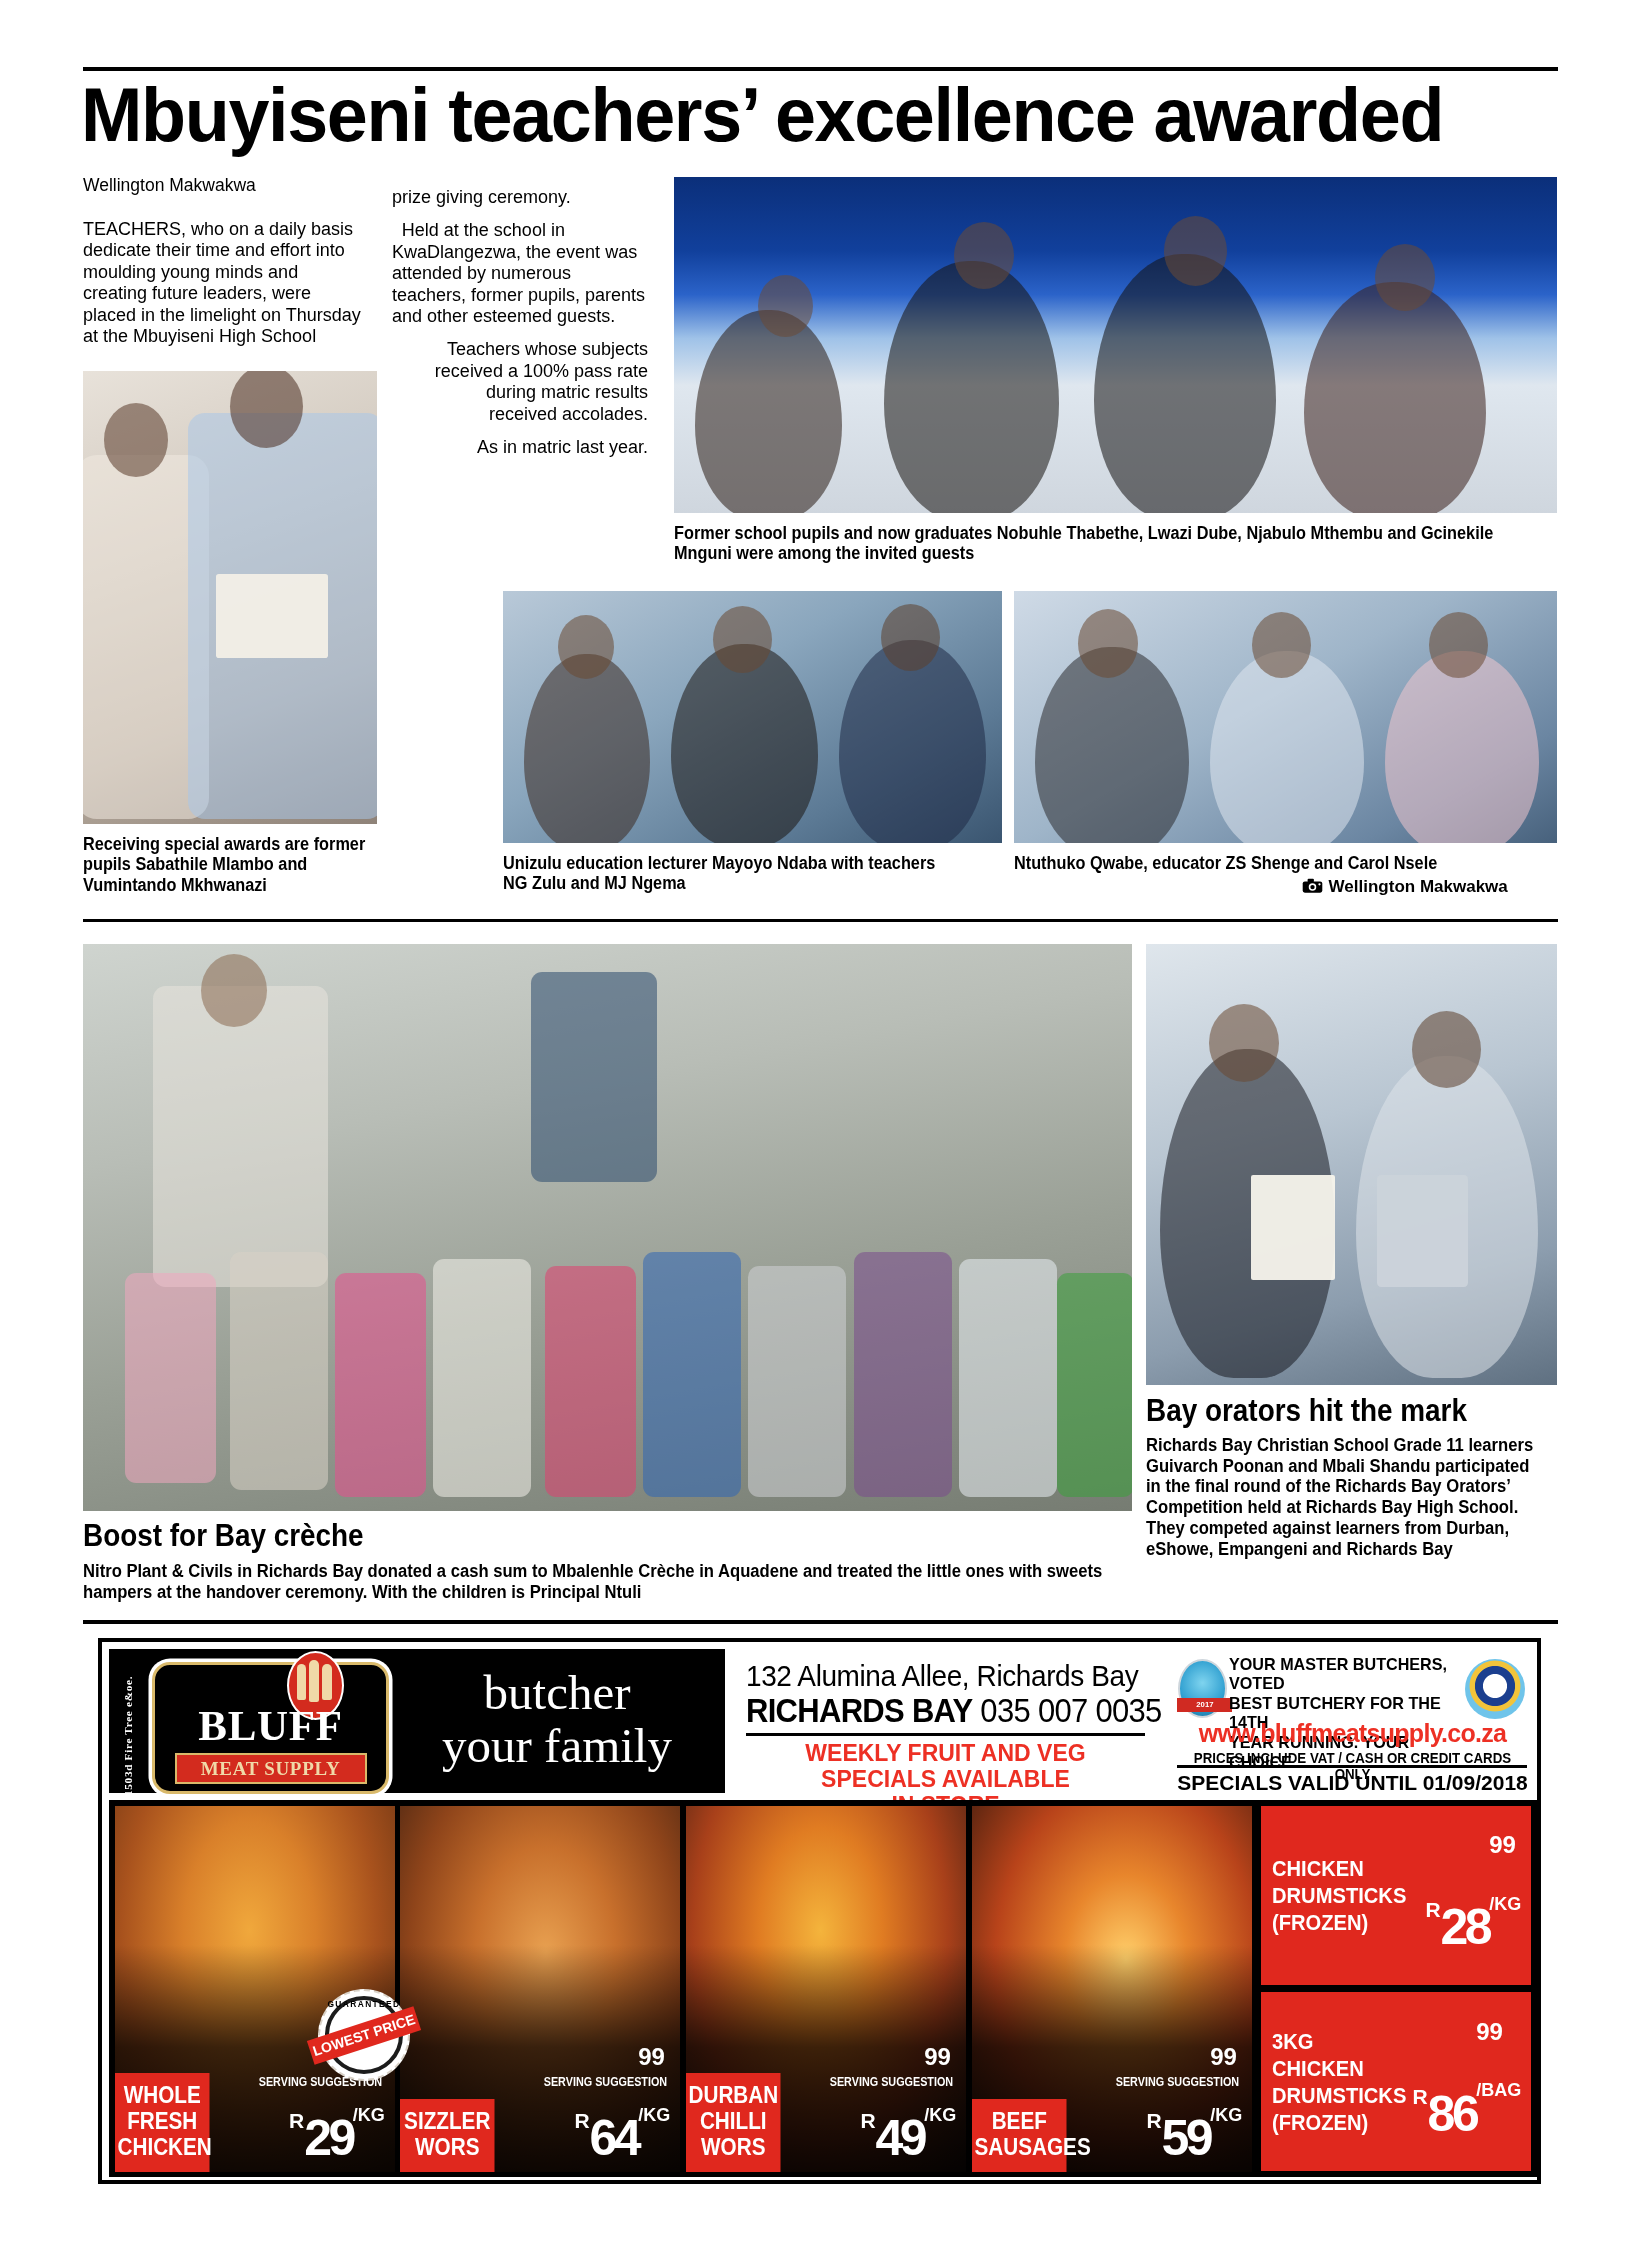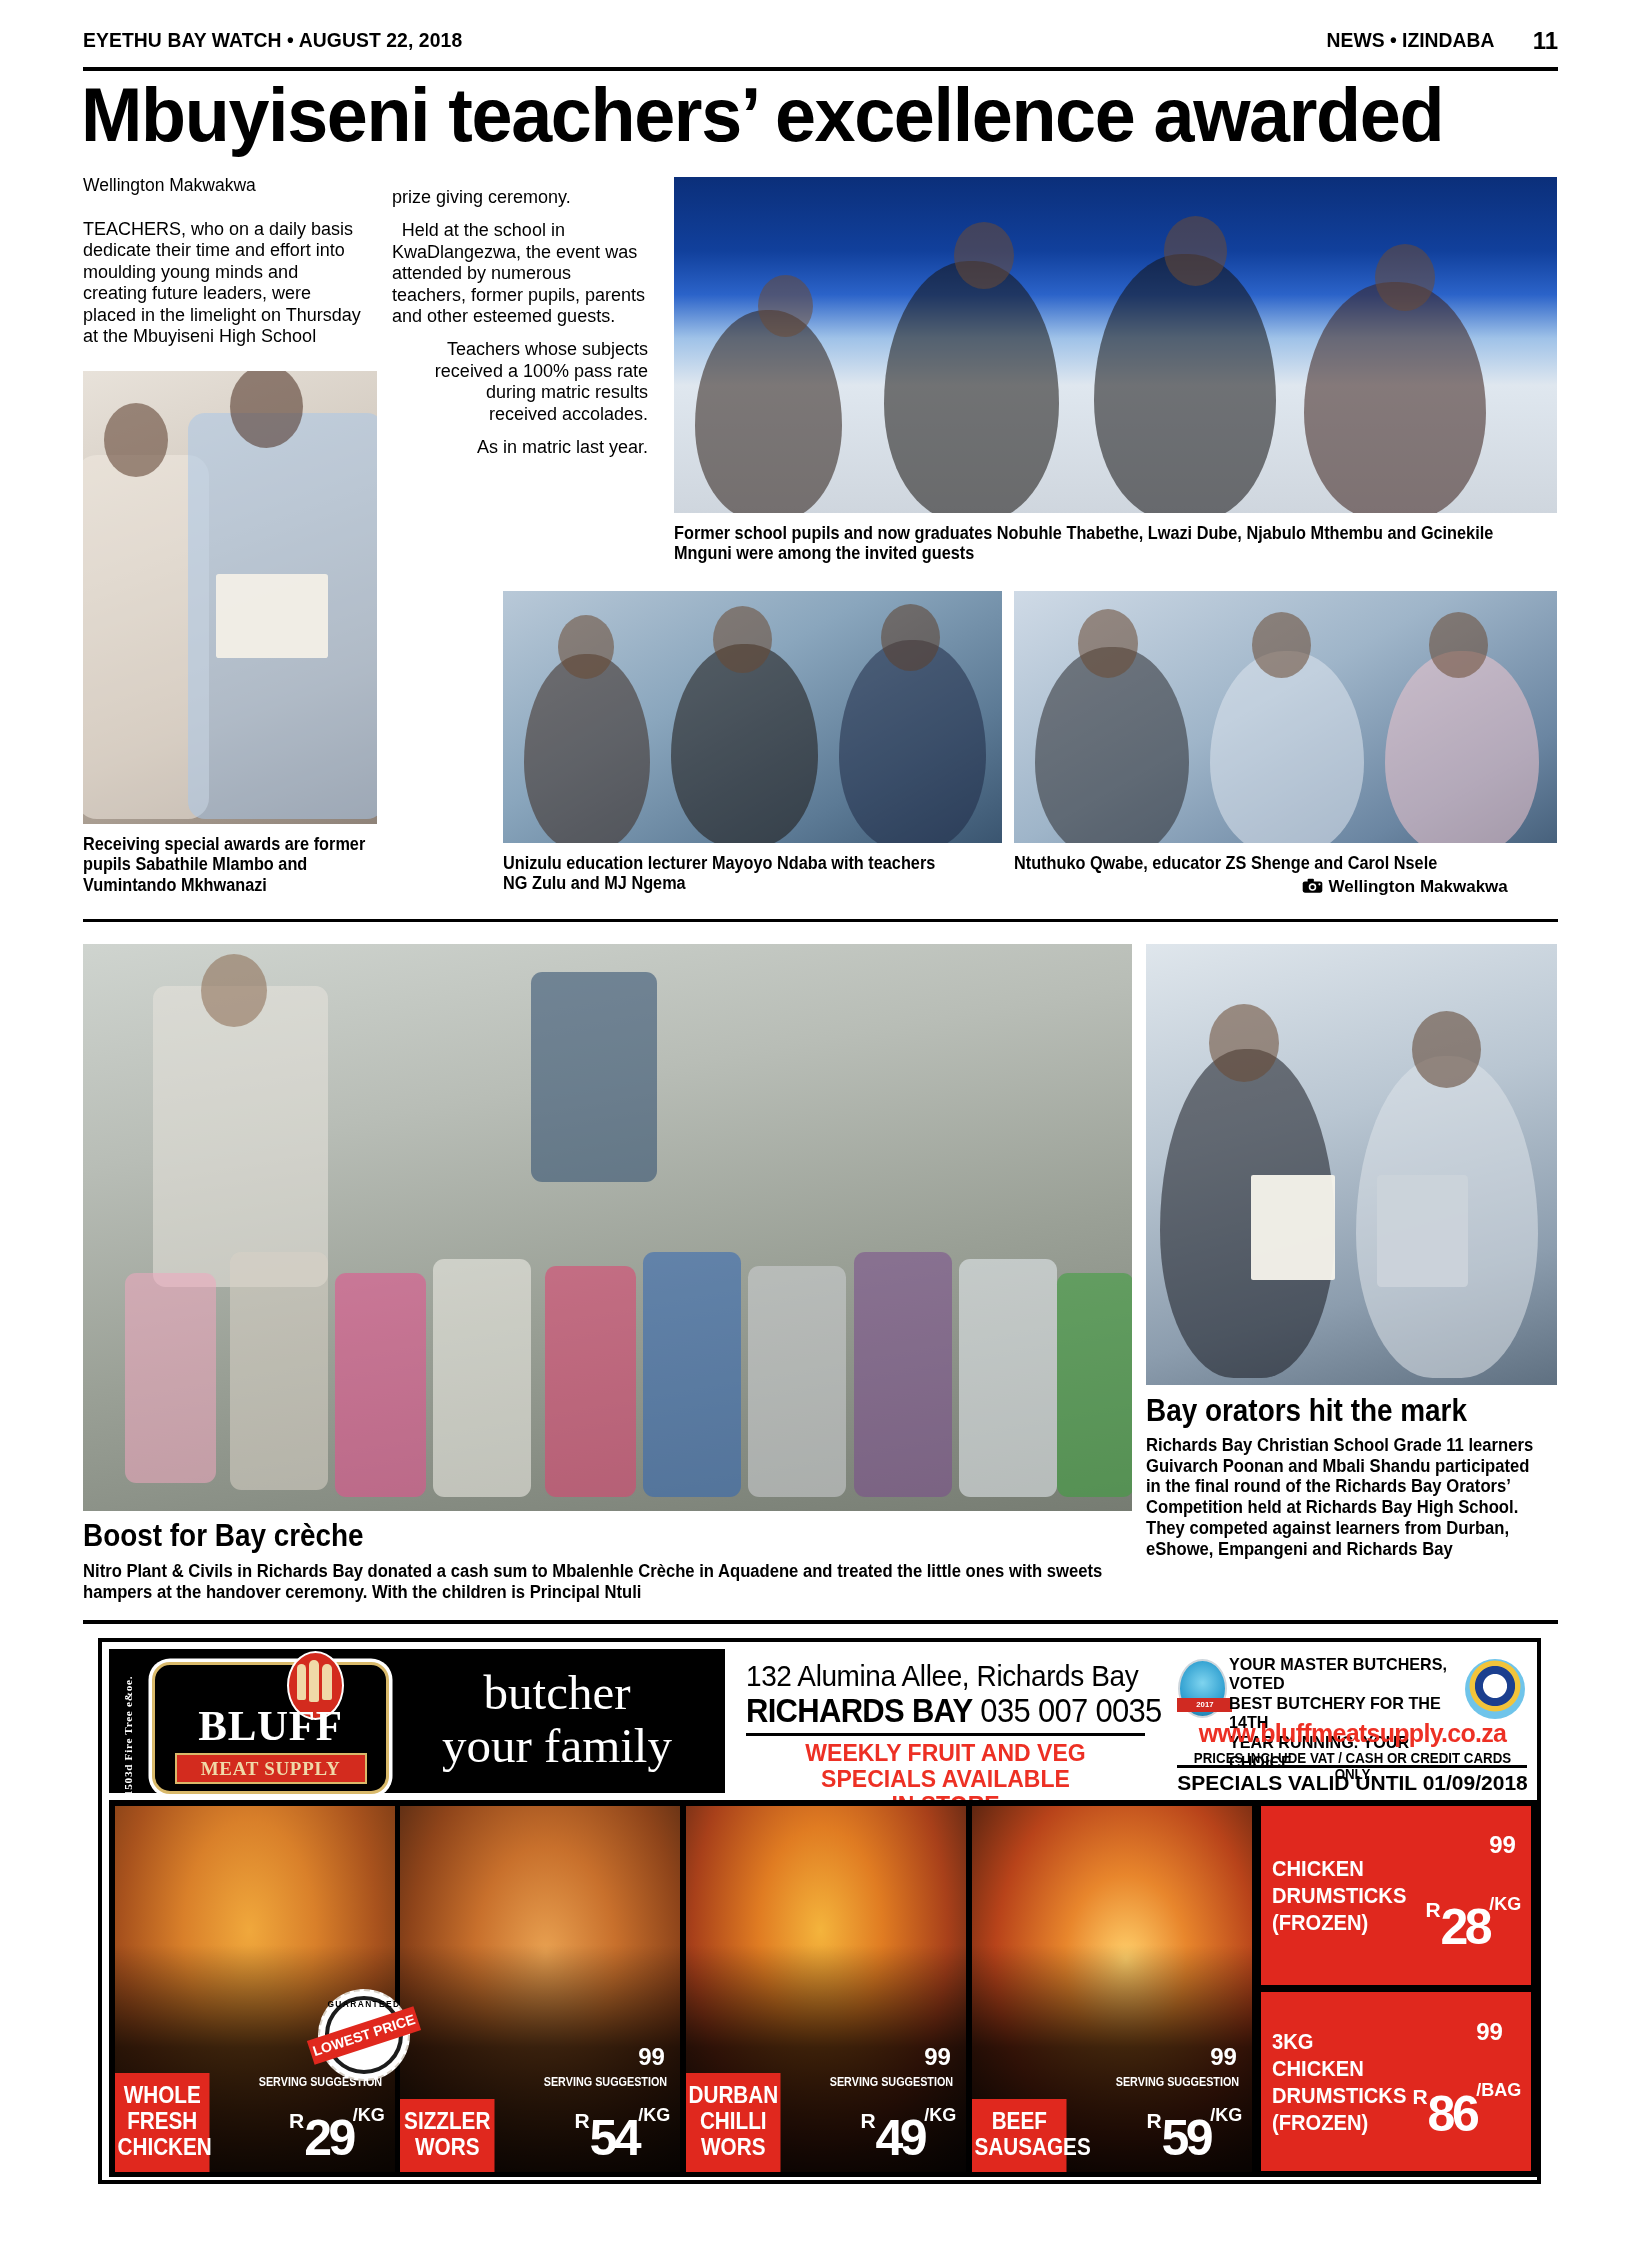--- a/index.html
+++ b/index.html
@@ -146,25 +146,20 @@
   .rbox .nm{position:absolute;left:11.2px;top:0;width:147px;height:100%;display:flex;
      flex-direction:column;justify-content:center;font-weight:bold;font-size:22.4px;line-height:27px;
      transform:scaleX(.9);transform-origin:left center;}
   .rbox .price{position:absolute;right:9.8px;top:50%;transform:translateY(-50%);bottom:auto;}
 </style>
 </head>
 <body>
 
 <div class="page">
 
-  <div class="masthead">
-    <div class="mh-left">EYETHU BAY WATCH • AUGUST 22, 2018</div>
-    <div class="mh-right">NEWS • IZINDABA</div>
-    <div class="mh-page">11</div>
-  </div>
   <div class="mh-rule"></div>
 
   <div class="headline">Mbuyiseni teachers’ excellence awarded</div>
 
   <div class="byline">Wellington Makwakwa</div>
   <div class="col1">TEACHERS, who on a daily basis dedicate their time and effort into moulding young minds and creating future leaders, were placed in the limelight on Thursday at the Mbuyiseni High School</div>
 
   <div class="col2">
     <p>prize giving ceremony.</p>
     <p class="ind">Held at the school in KwaDlangezwa, the event was attended by numerous teachers, former pupils, parents and other esteemed guests.</p>
@@ -349,21 +344,21 @@
         <div class="band">LOWEST PRICE</div>
       </div>
 
       <div class="tile" style="left:291px;width:280px;">
         <div class="meat" style="background:
           radial-gradient(ellipse at 52% 40%,#e8a050 0%,#c8702c 34%,#8e441a 66%,#3f2010 100%);"></div>
         <div class="shade"></div>
         <div class="tlabel">SIZZLER WORS</div>
         <div class="ss">SERVING SUGGESTION</div>
         <div class="price">
-          <span class="r">R</span><span class="big">54</span><span class="c"><span>99</span><span class="unit">/KG</span></span>
+          <span class="r">R</span><span class="big">64</span><span class="c"><span>99</span><span class="unit">/KG</span></span>
         </div>
       </div>
 
       <div class="tile" style="left:577px;width:280px;">
         <div class="meat" style="background:
           radial-gradient(ellipse at 48% 34%,#f4b43c 0%,#e07c22 30%,#a8401a 62%,#2e1810 100%);"></div>
         <div class="shade"></div>
         <div class="tlabel">DURBAN CHILLI WORS</div>
         <div class="ss">SERVING SUGGESTION</div>
         <div class="price">

